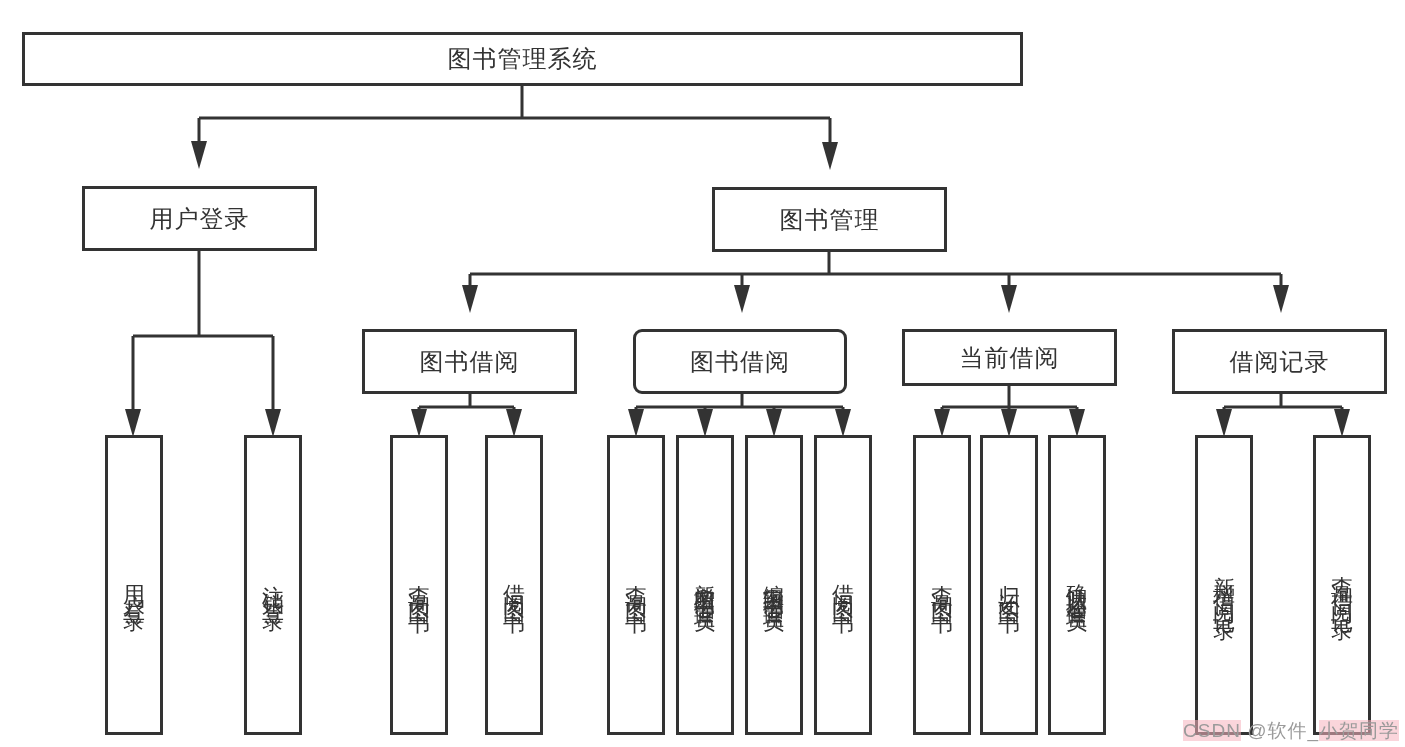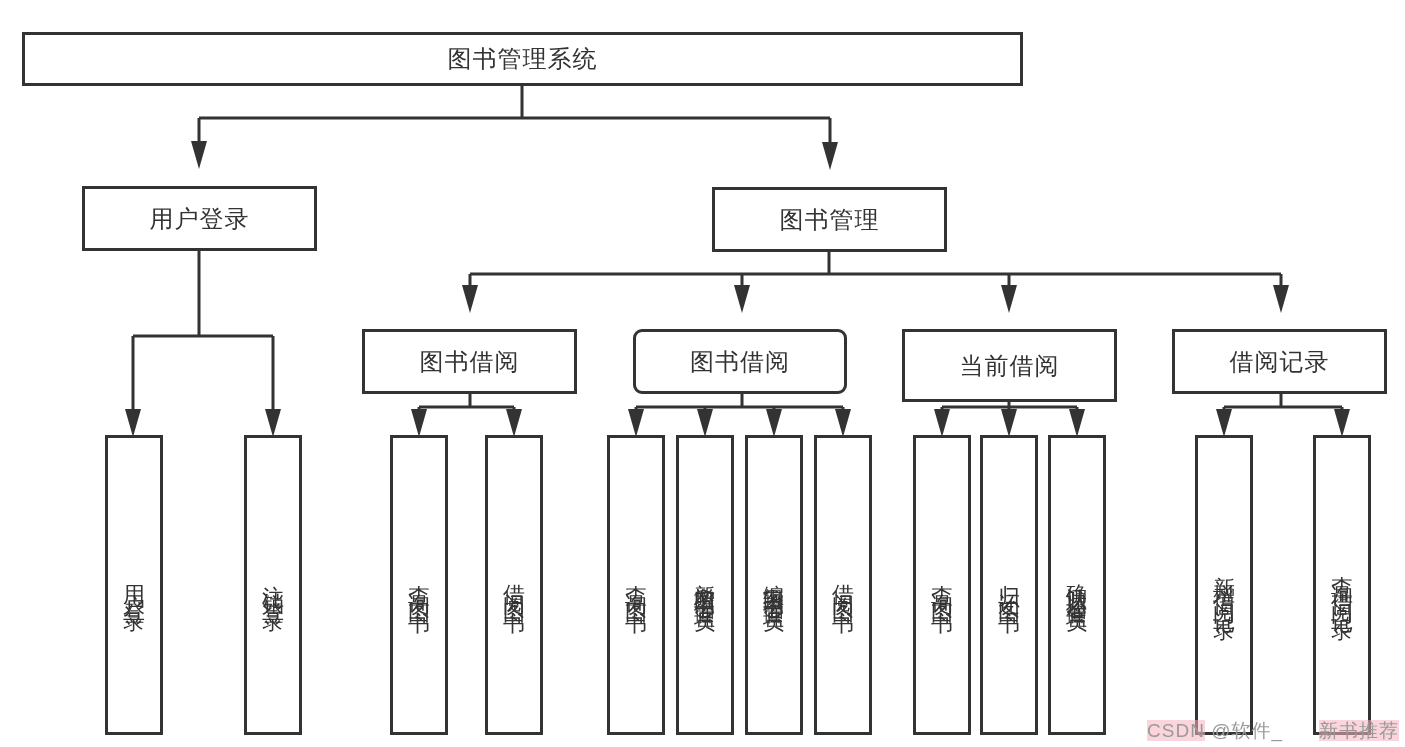--- a/index.html
+++ b/index.html
@@ -38,21 +38,20 @@
     position:absolute;
     right:6px;bottom:3px;
     z-index:5;
     font-size:19px;
     color:#9a9a9a;
     letter-spacing:1px;
     white-space:nowrap;
   }
   .watermark .hl{
     background:rgba(246,178,190,0.55);
-    margin-left:36px;
   }
 </style>
 </head>
 <body>
 
 <div class="stage">
 
   <svg class="connectors" width="1405" height="747" viewBox="0 0 1405 747">
     <g stroke="#333333" stroke-width="3" fill="none">
 
@@ -93,21 +92,21 @@
     </g>
   </svg>
 
   <div class="node hbox root">图书管理系统</div>
 
   <div class="node hbox" style="left:82px;top:168px;width:235px;height:65px;">用户登录</div>
   <div class="node hbox" style="left:712px;top:169px;width:235px;height:65px;">图书管理</div>
 
   <div class="node hbox" style="left:362px;top:311px;width:215px;height:65px;">图书借阅</div>
   <div class="node hbox" style="left:633px;top:311px;width:214px;height:65px;border-radius:9px;">图书借阅</div>
-  <div class="node hbox" style="left:902px;top:311px;width:215px;height:73px;">当前借阅</div>
+  <div class="node hbox" style="left:902px;top:311px;width:215px;height:57px;">当前借阅</div>
   <div class="node hbox" style="left:1172px;top:311px;width:215px;height:65px;">借阅记录</div>
 
   <div class="node vbox" style="left:105px;">
     <span>用户登录</span>
     </div>
   <div class="node vbox" style="left:244px;">
     <span>注销登录</span>
     </div>
 
   <div class="node vbox" style="left:390px;">
@@ -141,16 +140,16 @@
     </div>
 
   <div class="node vbox" style="left:1195px;">
     <span>新增借阅记录</span>
     </div>
   <div class="node vbox" style="left:1313px;">
     <span>查询借阅记录</span>
     </div>
 
   <div class="watermark">
-    <span class="hl">CSDN</span><span> @软件_</span><span class="hl">新书推荐</span>
+    <span class="hl">CSDN</span><span> @软件_</span><span class="hl">小贺同学</span>
   </div>
 
 </div>
 
 </body></html>

